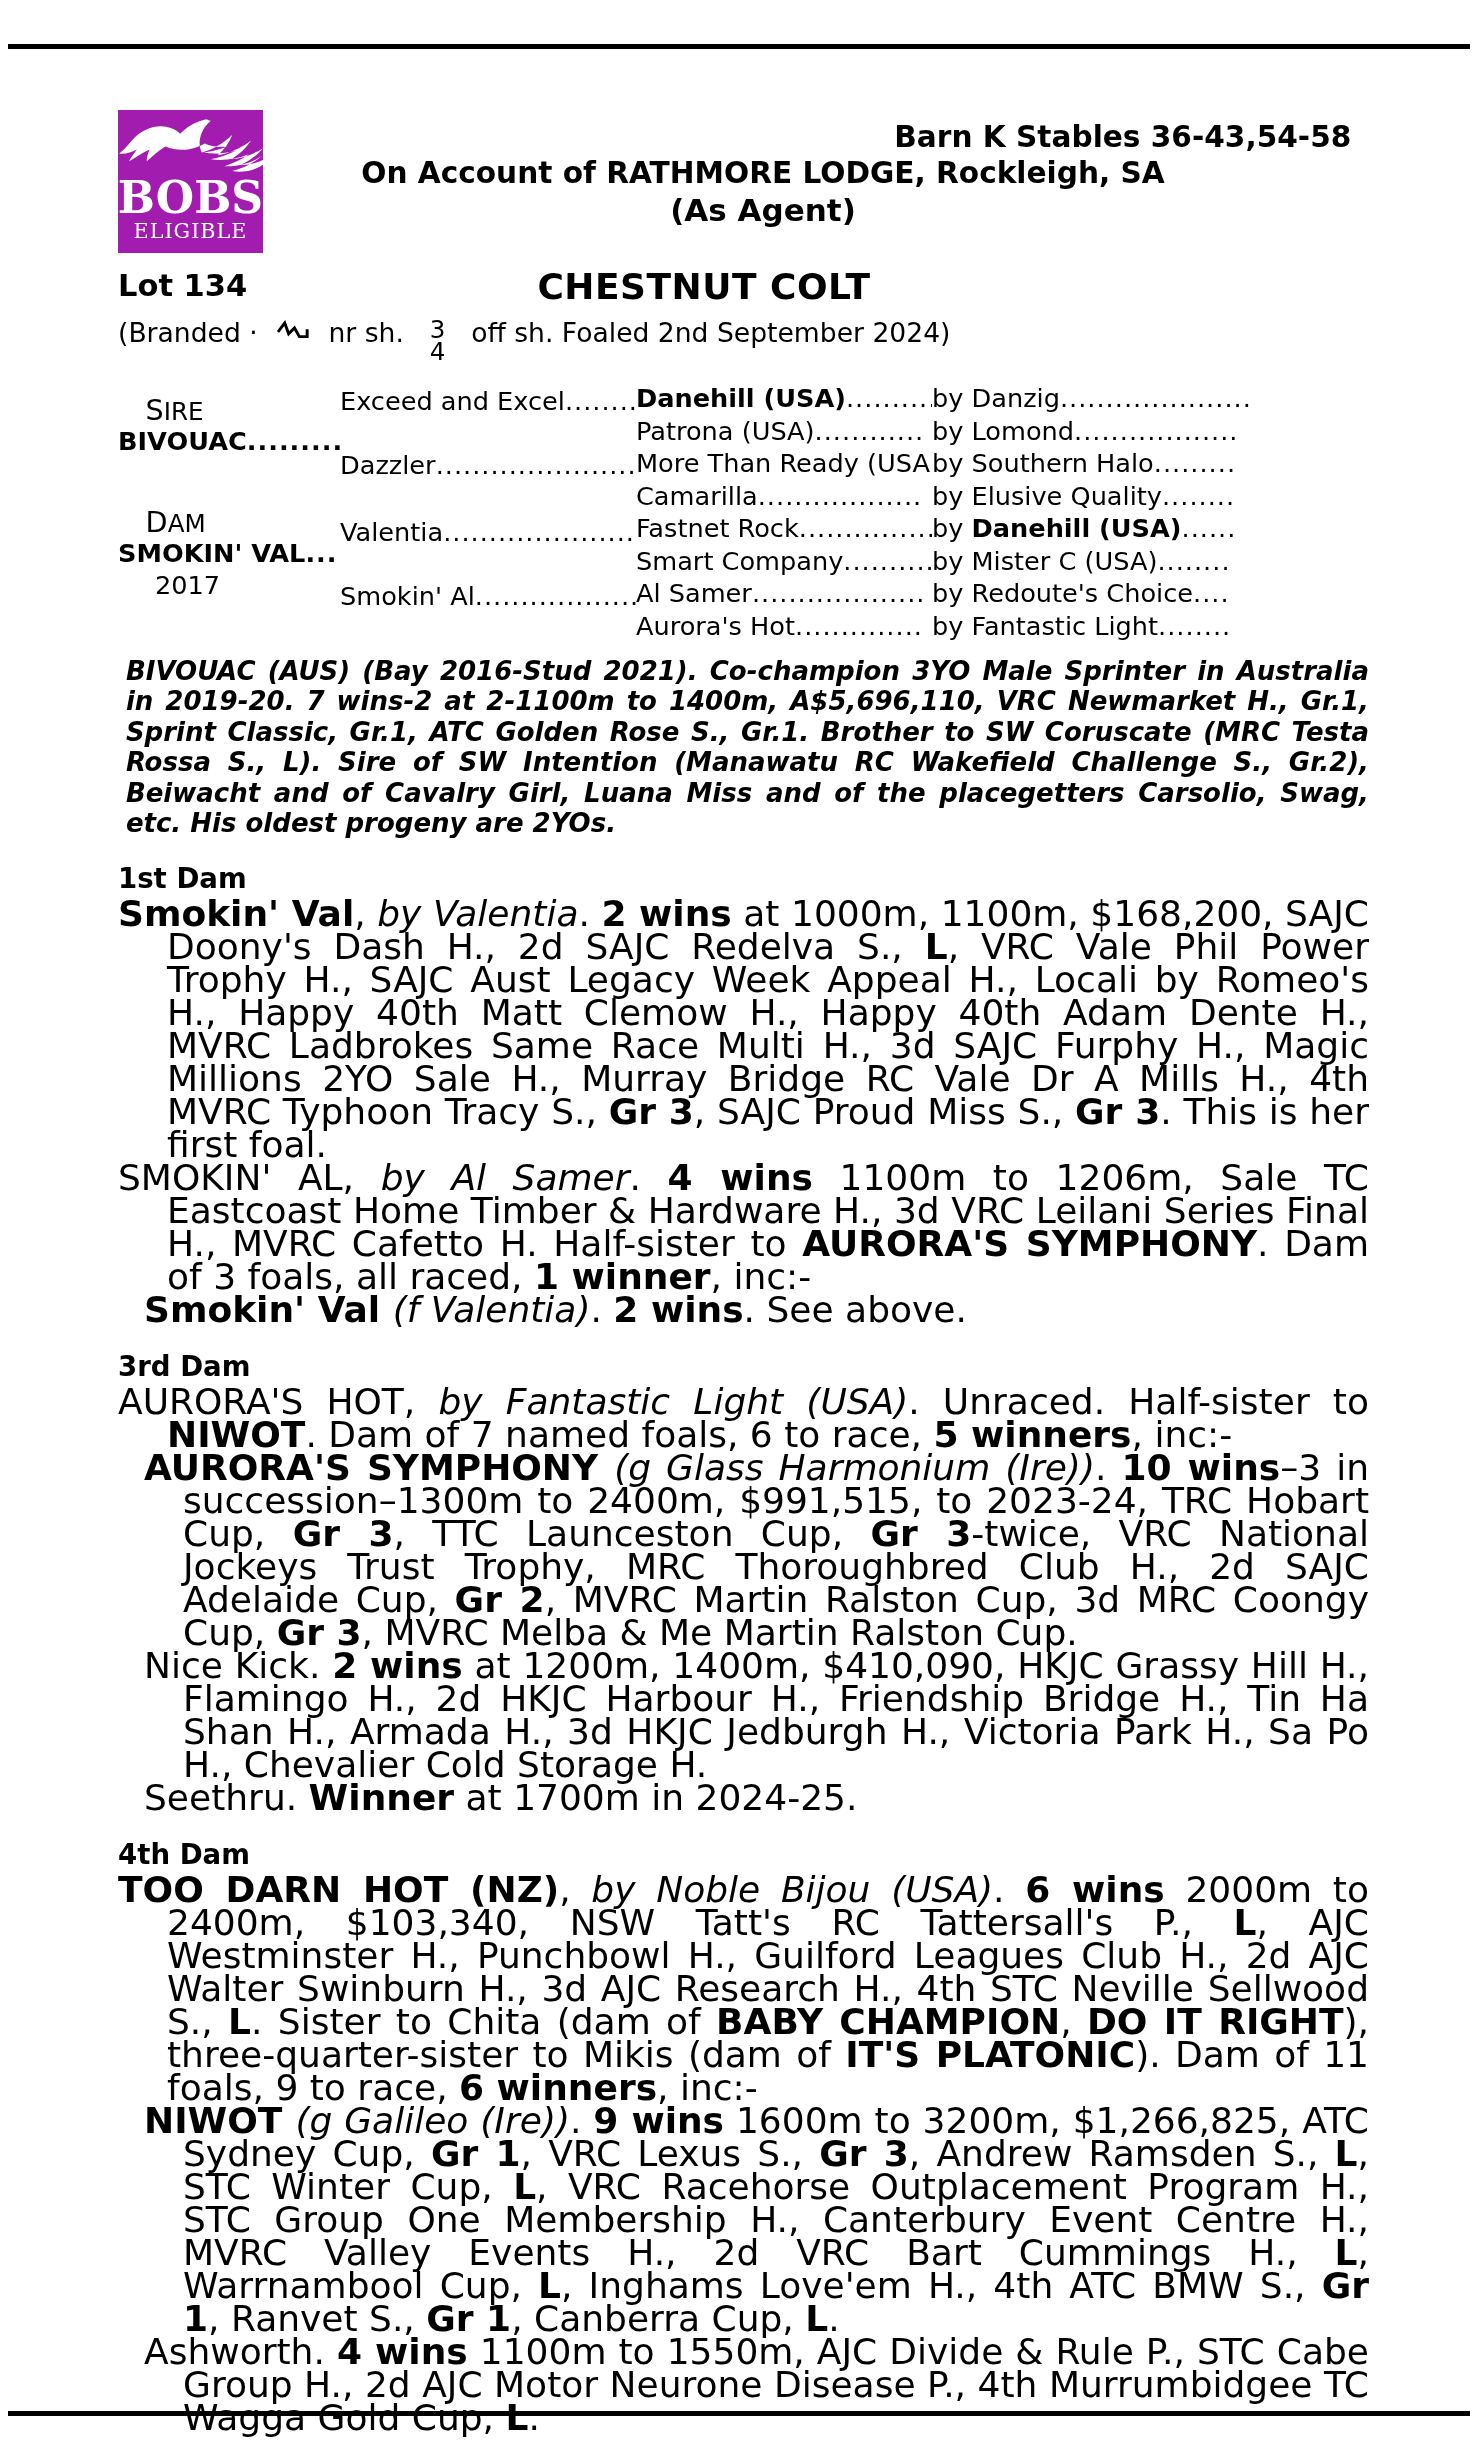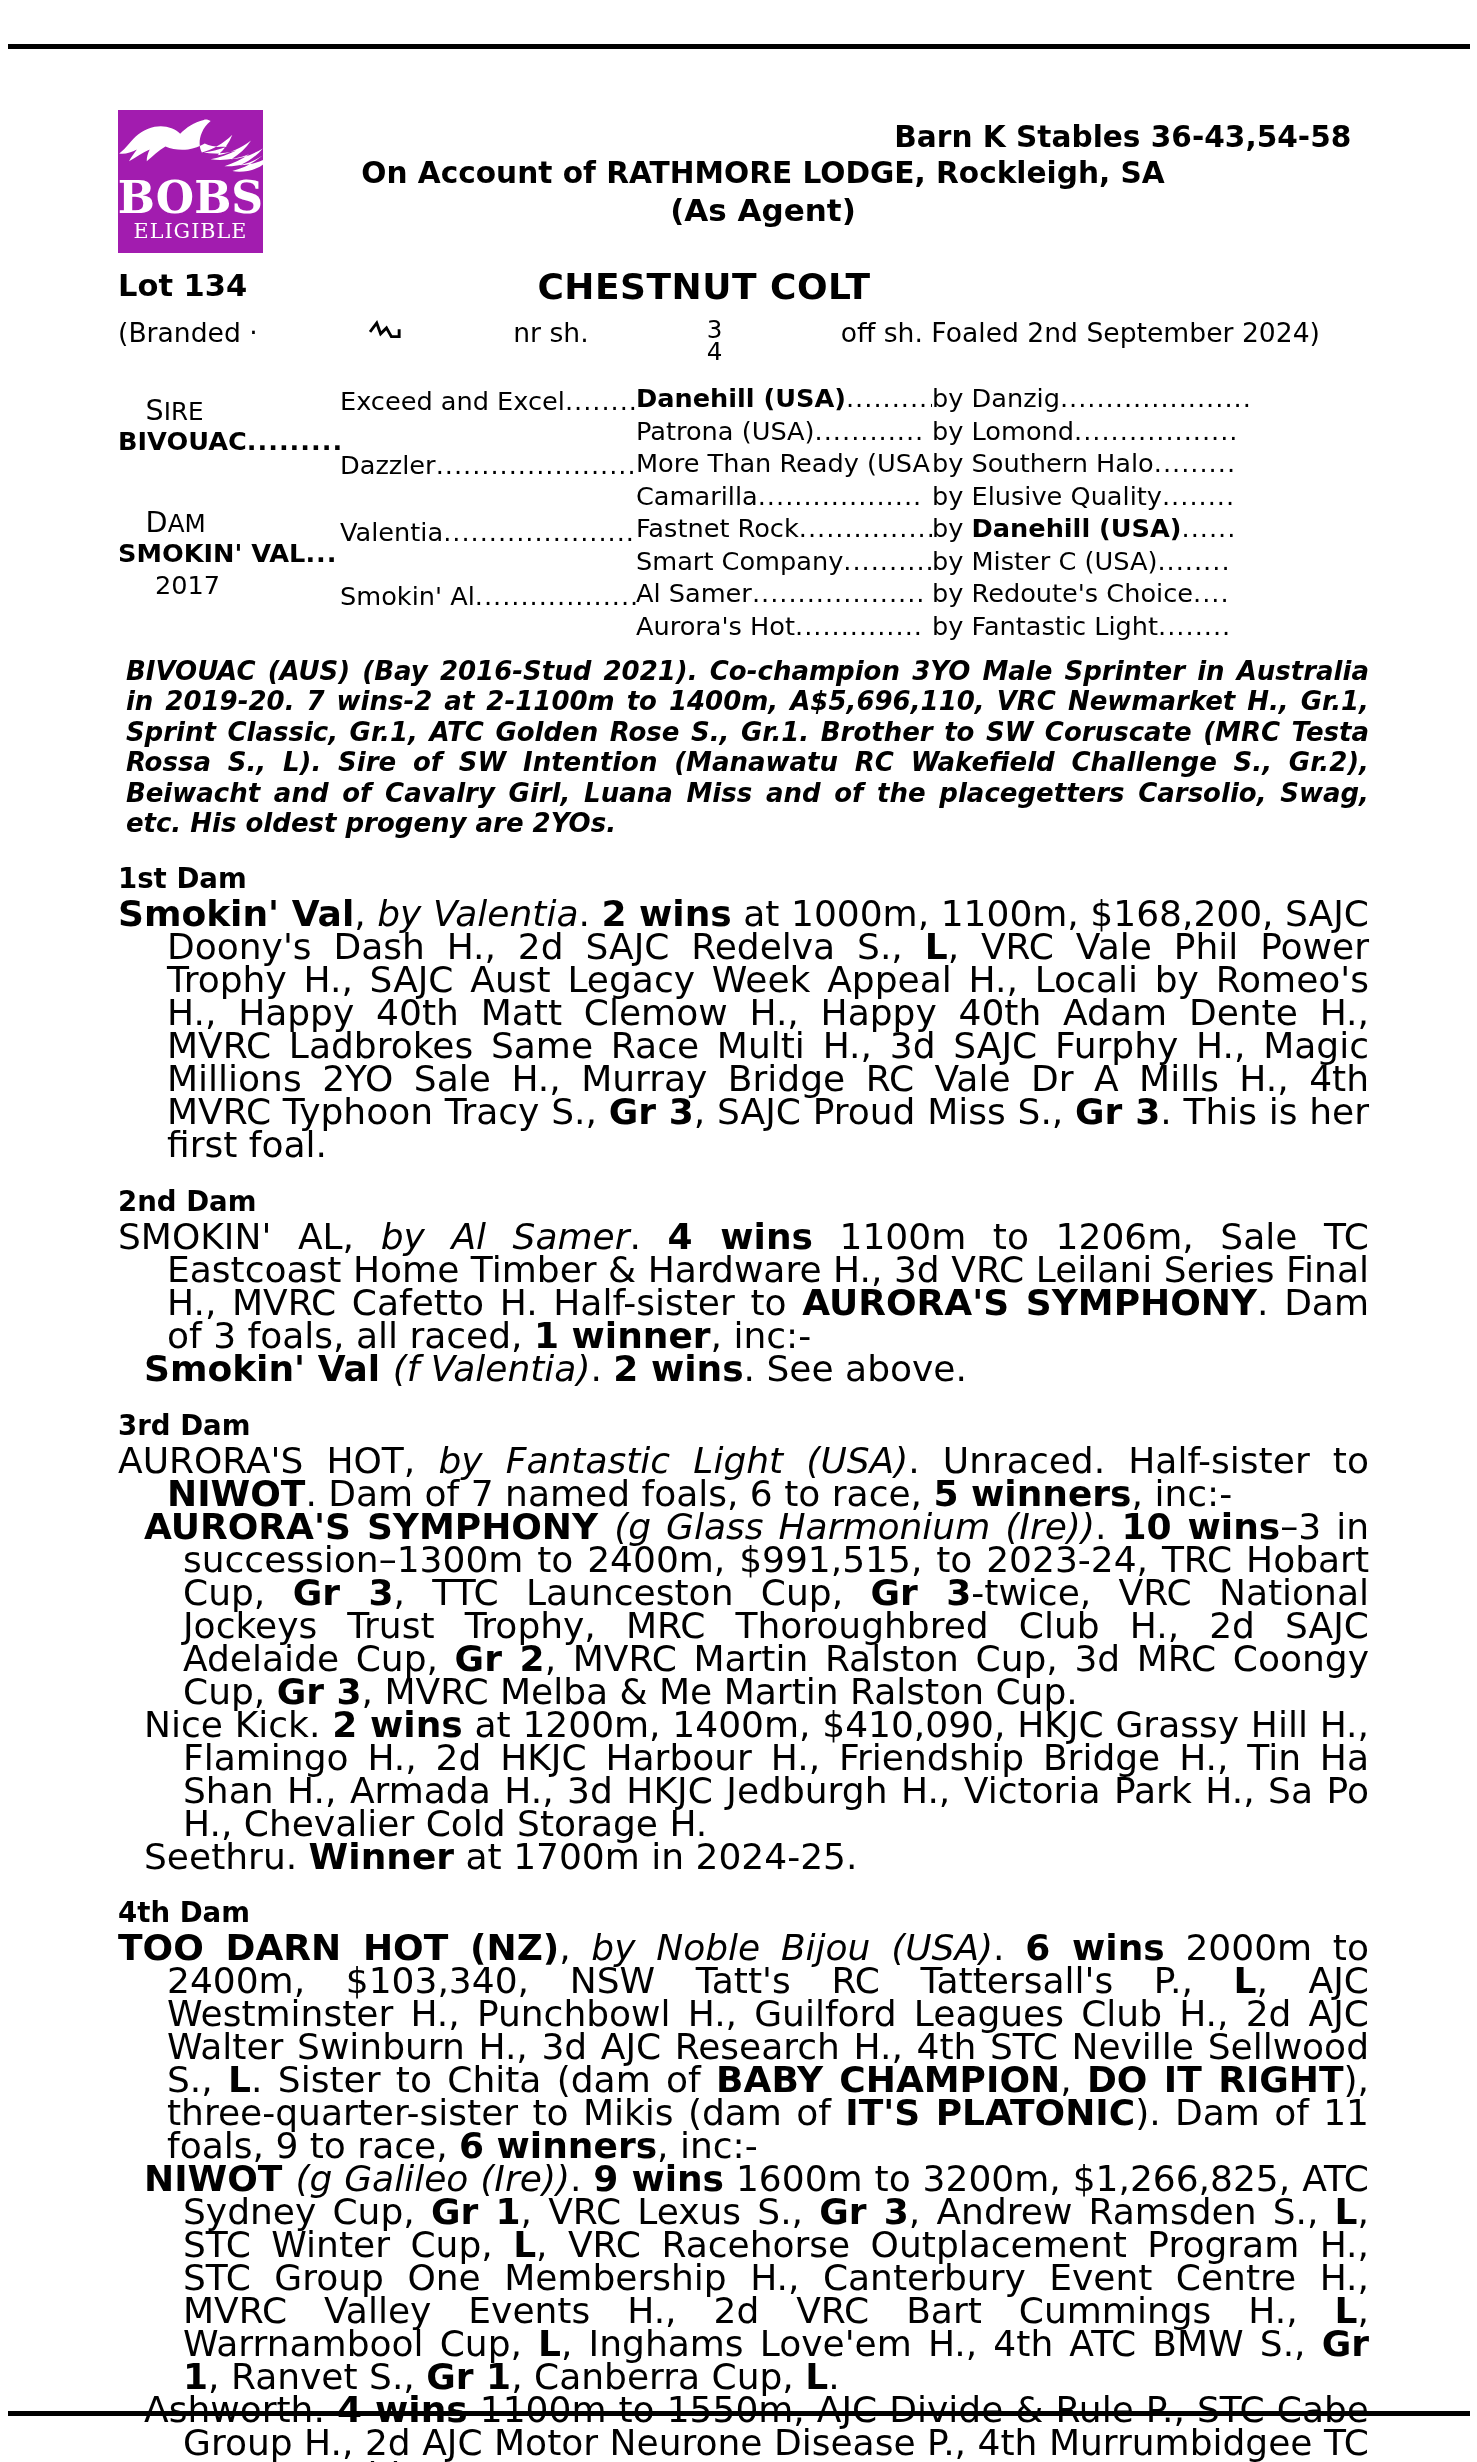--- a/index.html
+++ b/index.html
@@ -116,21 +116,21 @@
     line-height: 43px;
     letter-spacing: 0.5px;
     padding-right: 79px;
   }
   .branded-line {
     text-align: center;
     font-size: 26.6px;
     line-height: 37px;
     padding-right: 49px;
     display: flex;
-    justify-content: space-between;
+    justify-content: flex-start;
     align-items: baseline;
     gap: 12px;
   }
   .brand-glyph {
     display: inline-block;
     width: 39px; height: 25.6px;
     position: relative;
     top: 2px;
     margin: 0 3.9px;
   }
@@ -360,21 +360,20 @@
             <div><span>by Fantastic Light</span><span class="dots">........</span></div>
           </div>
         </div>
     </div>
 
     <div class="sire-desc">BIVOUAC (AUS) (Bay 2016-Stud 2021). Co-champion 3YO Male Sprinter in Australia in 2019-20. 7 wins-2 at 2-1100m to 1400m, A$5,696,110, VRC Newmarket H., Gr.1, Sprint Classic, Gr.1, ATC Golden Rose S., Gr.1. Brother to SW Coruscate (MRC Testa Rossa S., L). Sire of SW Intention (Manawatu RC Wakefield Challenge S., Gr.2), Beiwacht and of Cavalry Girl, Luana Miss and of the placegetters Carsolio, Swag, etc. His oldest progeny are 2YOs.</div>
 
     <div id="dams-container">
         <div class="dam-head">1st Dam</div>
         <div class="para"><b>Smokin' Val</b><span>, </span><i>by Valentia</i><span>. </span><b>2 wins</b><span> at 1000m, 1100m, $168,200, SAJC Doony's Dash H., 2d SAJC Redelva S., </span><b>L</b><span>, VRC Vale Phil Power Trophy H., SAJC Aust Legacy Week Appeal H., Locali by Romeo's H., Happy 40th Matt Clemow H., Happy 40th Adam Dente H., MVRC Ladbrokes Same Race Multi H., 3d SAJC Furphy H., Magic Millions 2YO Sale H., Murray Bridge RC Vale Dr A Mills H., 4th MVRC Typhoon Tracy S., </span><b>Gr 3</b><span>, SAJC Proud Miss S., </span><b>Gr 3</b><span>. This is her first foal.</span></div>
-        <div class="dam-head">2nd Dam</div>
         <div class="para"><span>SMOKIN' AL, </span><i>by Al Samer</i><span>. </span><b>4 wins</b><span> 1100m to 1206m, Sale TC Eastcoast Home Timber &amp; Hardware H., 3d VRC Leilani Series Final H., MVRC Cafetto H. Half-sister to </span><b>AURORA'S SYMPHONY</b><span>. Dam of 3 foals, all raced, </span><b>1 winner</b><span>, inc:-</span></div>
         <div class="para indent2 nojust"><b>Smokin' Val </b><i>(f Valentia)</i><span>. </span><b>2 wins</b><span>. See above.</span></div>
         <div class="dam-head">3rd Dam</div>
         <div class="para"><span>AURORA'S HOT, </span><i>by Fantastic Light (USA)</i><span>. Unraced. Half-sister to </span><b>NIWOT</b><span>. Dam of 7 named foals, 6 to race, </span><b>5 winners</b><span>, inc:-</span></div>
         <div class="para indent2"><b>AURORA'S SYMPHONY </b><i>(g Glass Harmonium (Ire))</i><span>. </span><b>10 wins</b><span>–3 in succession–1300m to 2400m, $991,515, to 2023-24, TRC Hobart Cup, </span><b>Gr 3</b><span>, TTC Launceston Cup, </span><b>Gr 3</b><span>-twice, VRC National Jockeys Trust Trophy, MRC Thoroughbred Club H., 2d SAJC Adelaide Cup, </span><b>Gr 2</b><span>, MVRC Martin Ralston Cup, 3d MRC Coongy Cup, </span><b>Gr 3</b><span>, MVRC Melba &amp; Me Martin Ralston Cup.</span></div>
         <div class="para indent2"><span>Nice Kick. </span><b>2 wins</b><span> at 1200m, 1400m, $410,090, HKJC Grassy Hill H., Flamingo H., 2d HKJC Harbour H., Friendship Bridge H., Tin Ha Shan H., Armada H., 3d HKJC Jedburgh H., Victoria Park H., Sa Po H., Chevalier Cold Storage H.</span></div>
         <div class="para indent2 nojust"><span>Seethru. </span><b>Winner</b><span> at 1700m in 2024-25.</span></div>
         <div class="dam-head">4th Dam</div>
         <div class="para"><b>TOO DARN HOT (NZ)</b><span>, </span><i>by Noble Bijou (USA)</i><span>. </span><b>6 wins</b><span> 2000m to 2400m, $103,340, NSW Tatt's RC Tattersall's P., </span><b>L</b><span>, AJC Westminster H., Punchbowl H., Guilford Leagues Club H., 2d AJC Walter Swinburn H., 3d AJC Research H., 4th STC Neville Sellwood S., </span><b>L</b><span>. Sister to Chita (dam of </span><b>BABY CHAMPION</b><span>, </span><b>DO IT RIGHT</b><span>), three-quarter-sister to Mikis (dam of </span><b>IT'S PLATONIC</b><span>). Dam of 11 foals, 9 to race, </span><b>6 winners</b><span>, inc:-</span></div>
         <div class="para indent2"><b>NIWOT </b><i>(g Galileo (Ire))</i><span>. </span><b>9 wins</b><span> 1600m to 3200m, $1,266,825, ATC Sydney Cup, </span><b>Gr 1</b><span>, VRC Lexus S., </span><b>Gr 3</b><span>, Andrew Ramsden S., </span><b>L</b><span>, STC Winter Cup, </span><b>L</b><span>, VRC Racehorse Outplacement Program H., STC Group One Membership H., Canterbury Event Centre H., MVRC Valley Events H., 2d VRC Bart Cummings H., </span><b>L</b><span>, Warrnambool Cup, </span><b>L</b><span>, Inghams Love'em H., 4th ATC BMW S., </span><b>Gr 1</b><span>, Ranvet S., </span><b>Gr 1</b><span>, Canberra Cup, </span><b>L</b><span>.</span></div>

